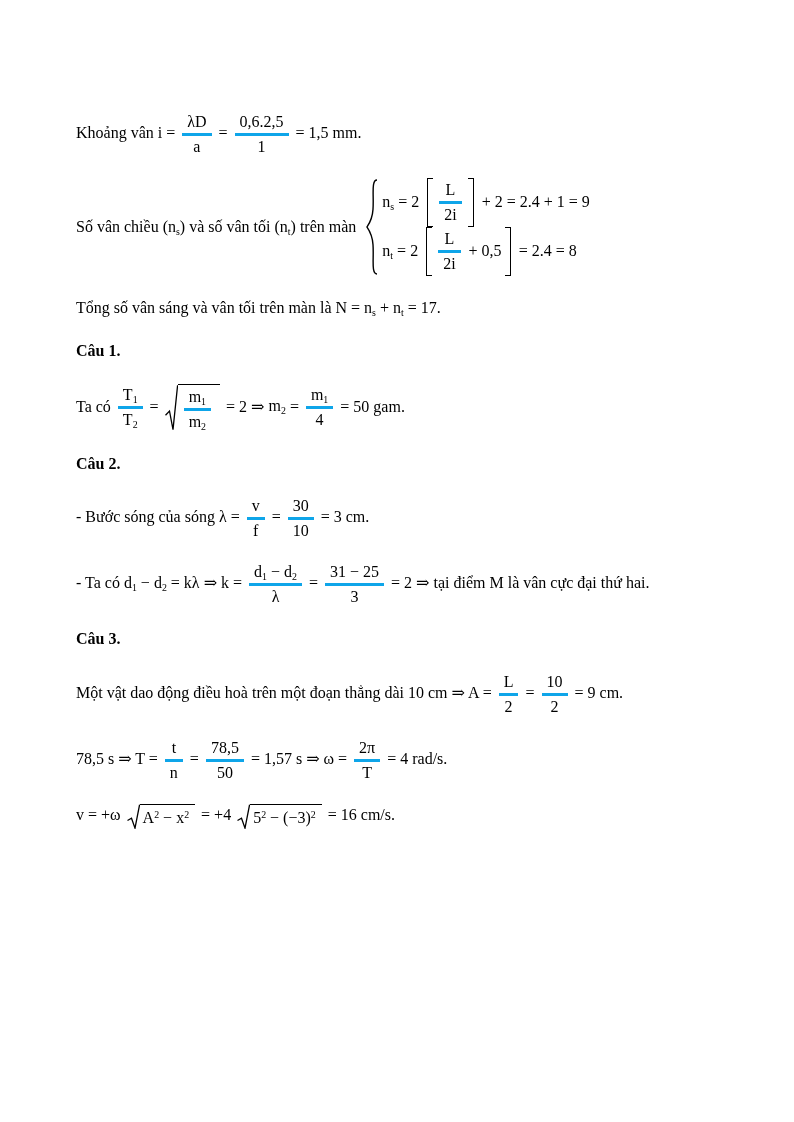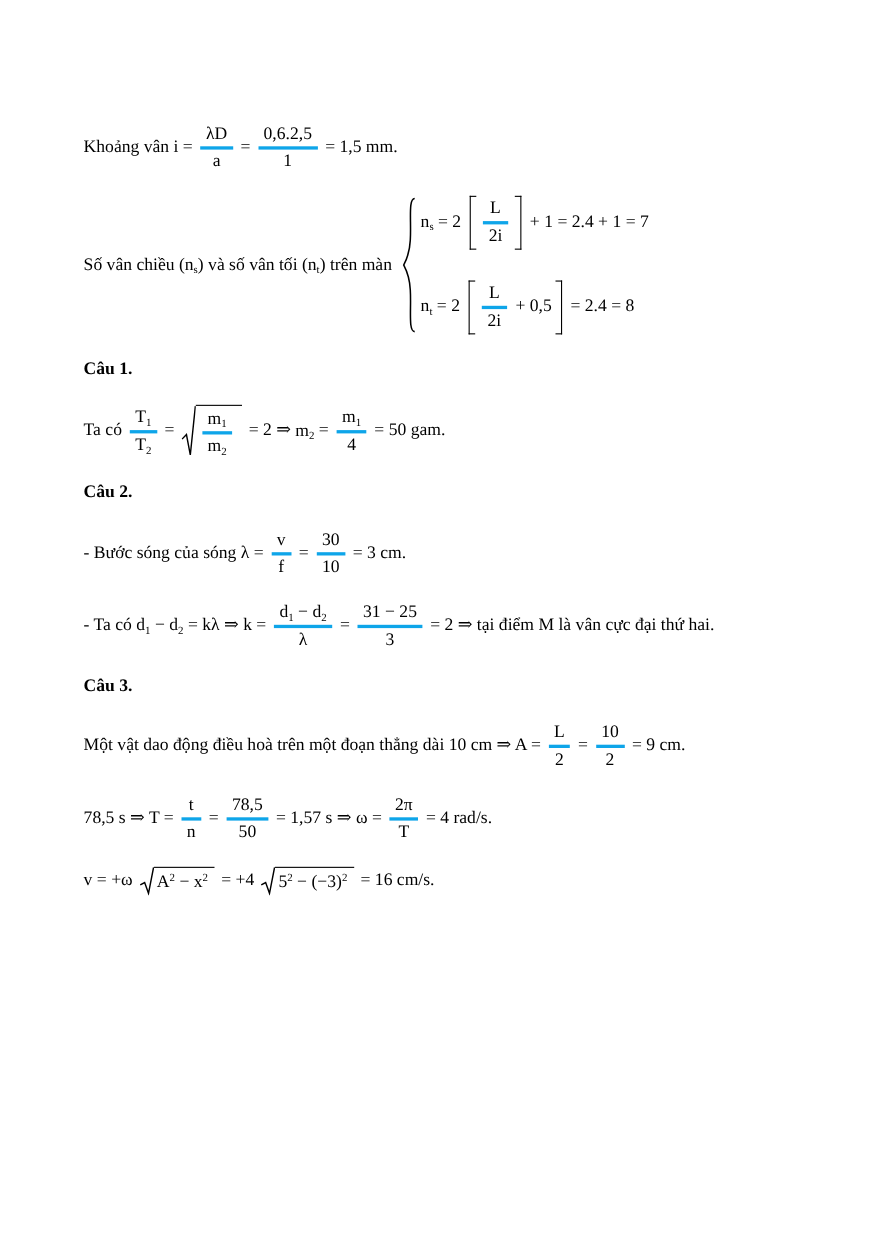--- a/index.html
+++ b/index.html
@@ -21,21 +21,21 @@
   .rad { position:absolute; left:0; top:0; bottom:0; width:13px; height:100%; }
   .rc { display:inline-block; border-top:1.3px solid #000; padding:2px 6px 0 3px; }
   .bk { display:inline-flex; align-items:stretch; vertical-align:middle; margin:0 2px; }
   .bl,.br { width:5px; flex:none; }
   .bl { border:1.5px solid #000; border-right:none; }
   .br { border:1.5px solid #000; border-left:none; }
   .bc { display:flex; align-items:center; gap:5px; padding:2px 3px; }
   .flexline { display:flex; align-items:center; gap:9px; }
   .cases { position:relative; display:inline-block; padding-left:17px; }
   .brace { position:absolute; left:0; top:0; bottom:0; width:14px; height:100%; }
-  .rows { display:flex; flex-direction:column; gap:28px; }
+  .rows { display:flex; flex-direction:column; gap:0; }
   .crow { display:flex; align-items:center; gap:6px; }
   .grp { white-space:nowrap; }
 </style>
 </head>
 <body>
 
 <div class="page">
 
   <div class="line">
     <span>Khoảng vân</span>
@@ -58,41 +58,48 @@
           <span class="bk">
               <span class="bl"></span>
               <span class="bc">
                 <span class="frac">
                   <span class="num">L</span>
                   <span class="den">2i</span>
                 </span>
               </span>
               <span class="br"></span>
             </span>
-          <span>+ 1 = 2.4 + 1 = 7</span>
+          <span>+ 2 = 2.4 + 1 = 9</span>
         </span>
         <span class="crow">
           <span class="grp"><span>n</span><sub>t</sub> <span>= 2</span></span>
           <span class="bk">
               <span class="bl"></span>
               <span class="bc">
                 <span class="frac">
                   <span class="num">L</span>
                   <span class="den">2i</span>
                 </span>
                 <span>+ 0,5</span>
               </span>
               <span class="br"></span>
             </span>
           <span>= 2.4 = 8</span>
         </span>
       </span>
     </span>
   </div>
 
+  <div class="line">
+    <span>Tổng số vân sáng và vân tối trên màn là N =</span>
+    <span class="grp"><span>n</span><sub>s</sub></span>
+    <span>+</span>
+    <span class="grp"><span>n</span><sub>t</sub></span>
+    <span>= 17.</span>
+  </div>
 
 
   <div class="line b"><span>Câu 1.</span></div>
 
   <div class="line">
     <span>Ta có</span>
     <span class="frac"><span class="num"><span>T</span><sub>1</sub></span><span class="den"><span>T</span><sub>2</sub></span></span>
     <span>=</span>
     <span class="sqrt"><svg class="rad" viewBox="0 0 13 40" preserveAspectRatio="none">
           <path d="M0.5 26 L4.5 22.5 L8 38 L12.6 1" fill="none" stroke="#000" stroke-width="1.3" vector-effect="non-scaling-stroke"></path>

